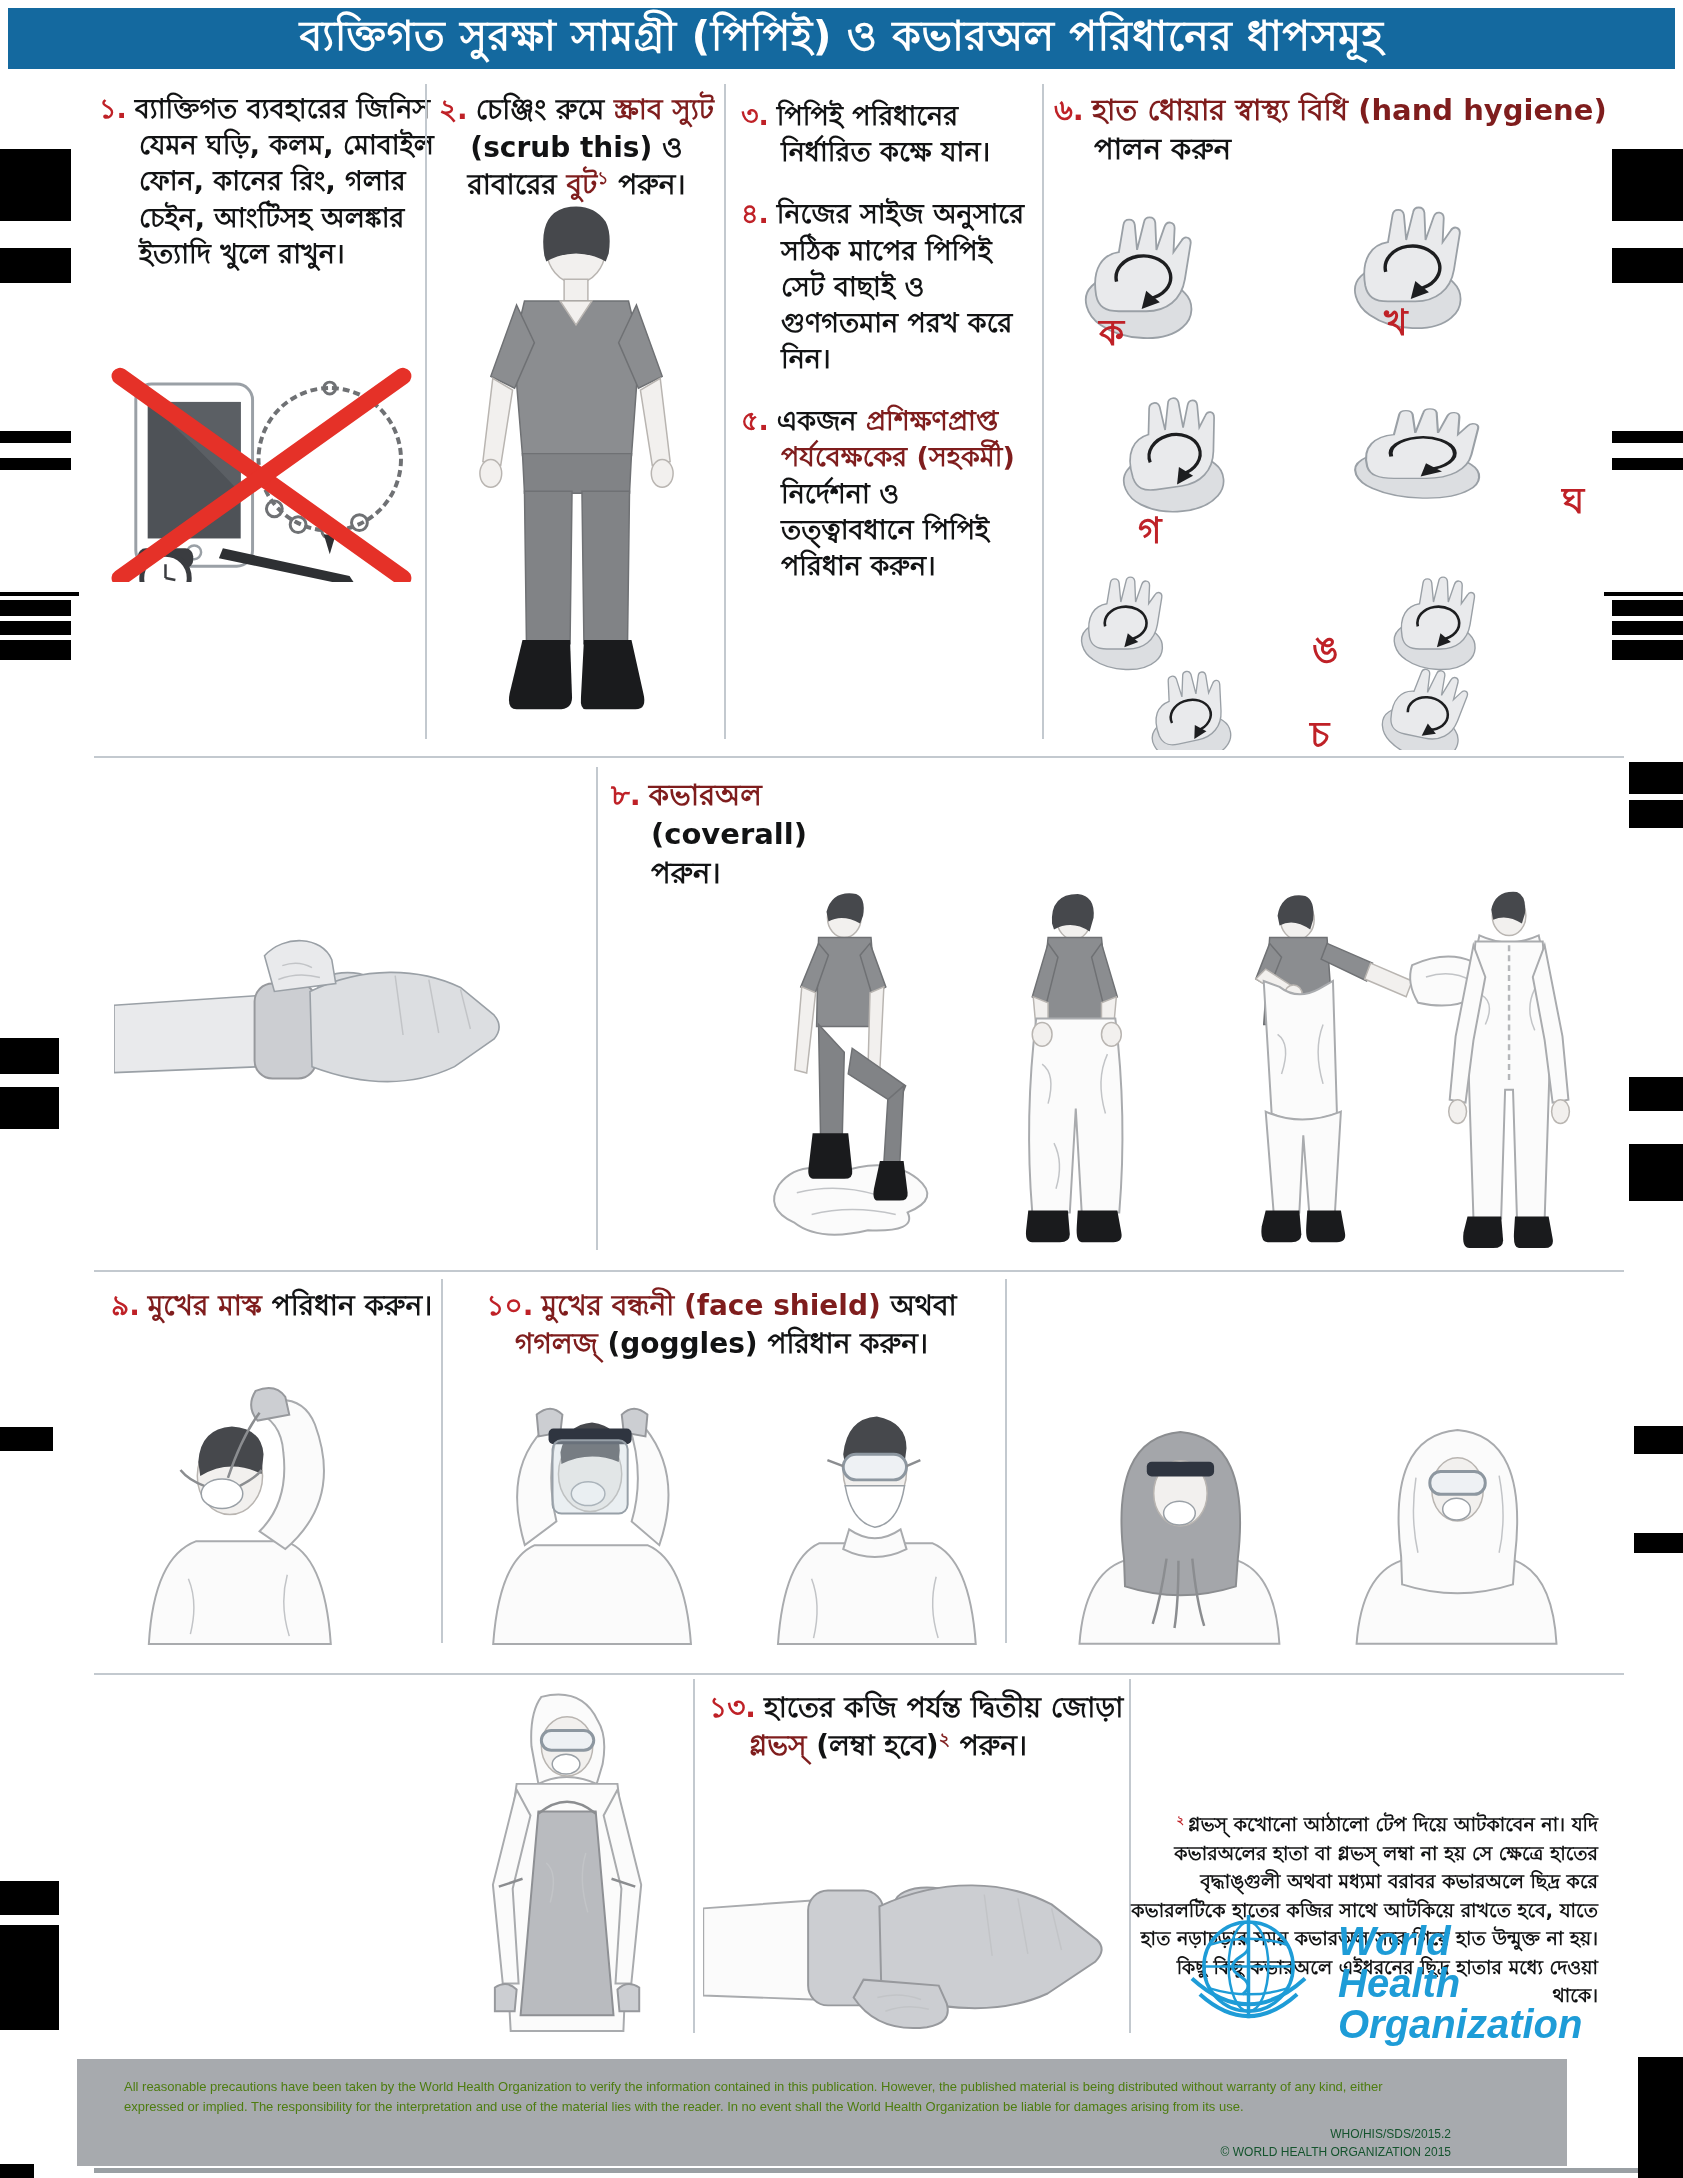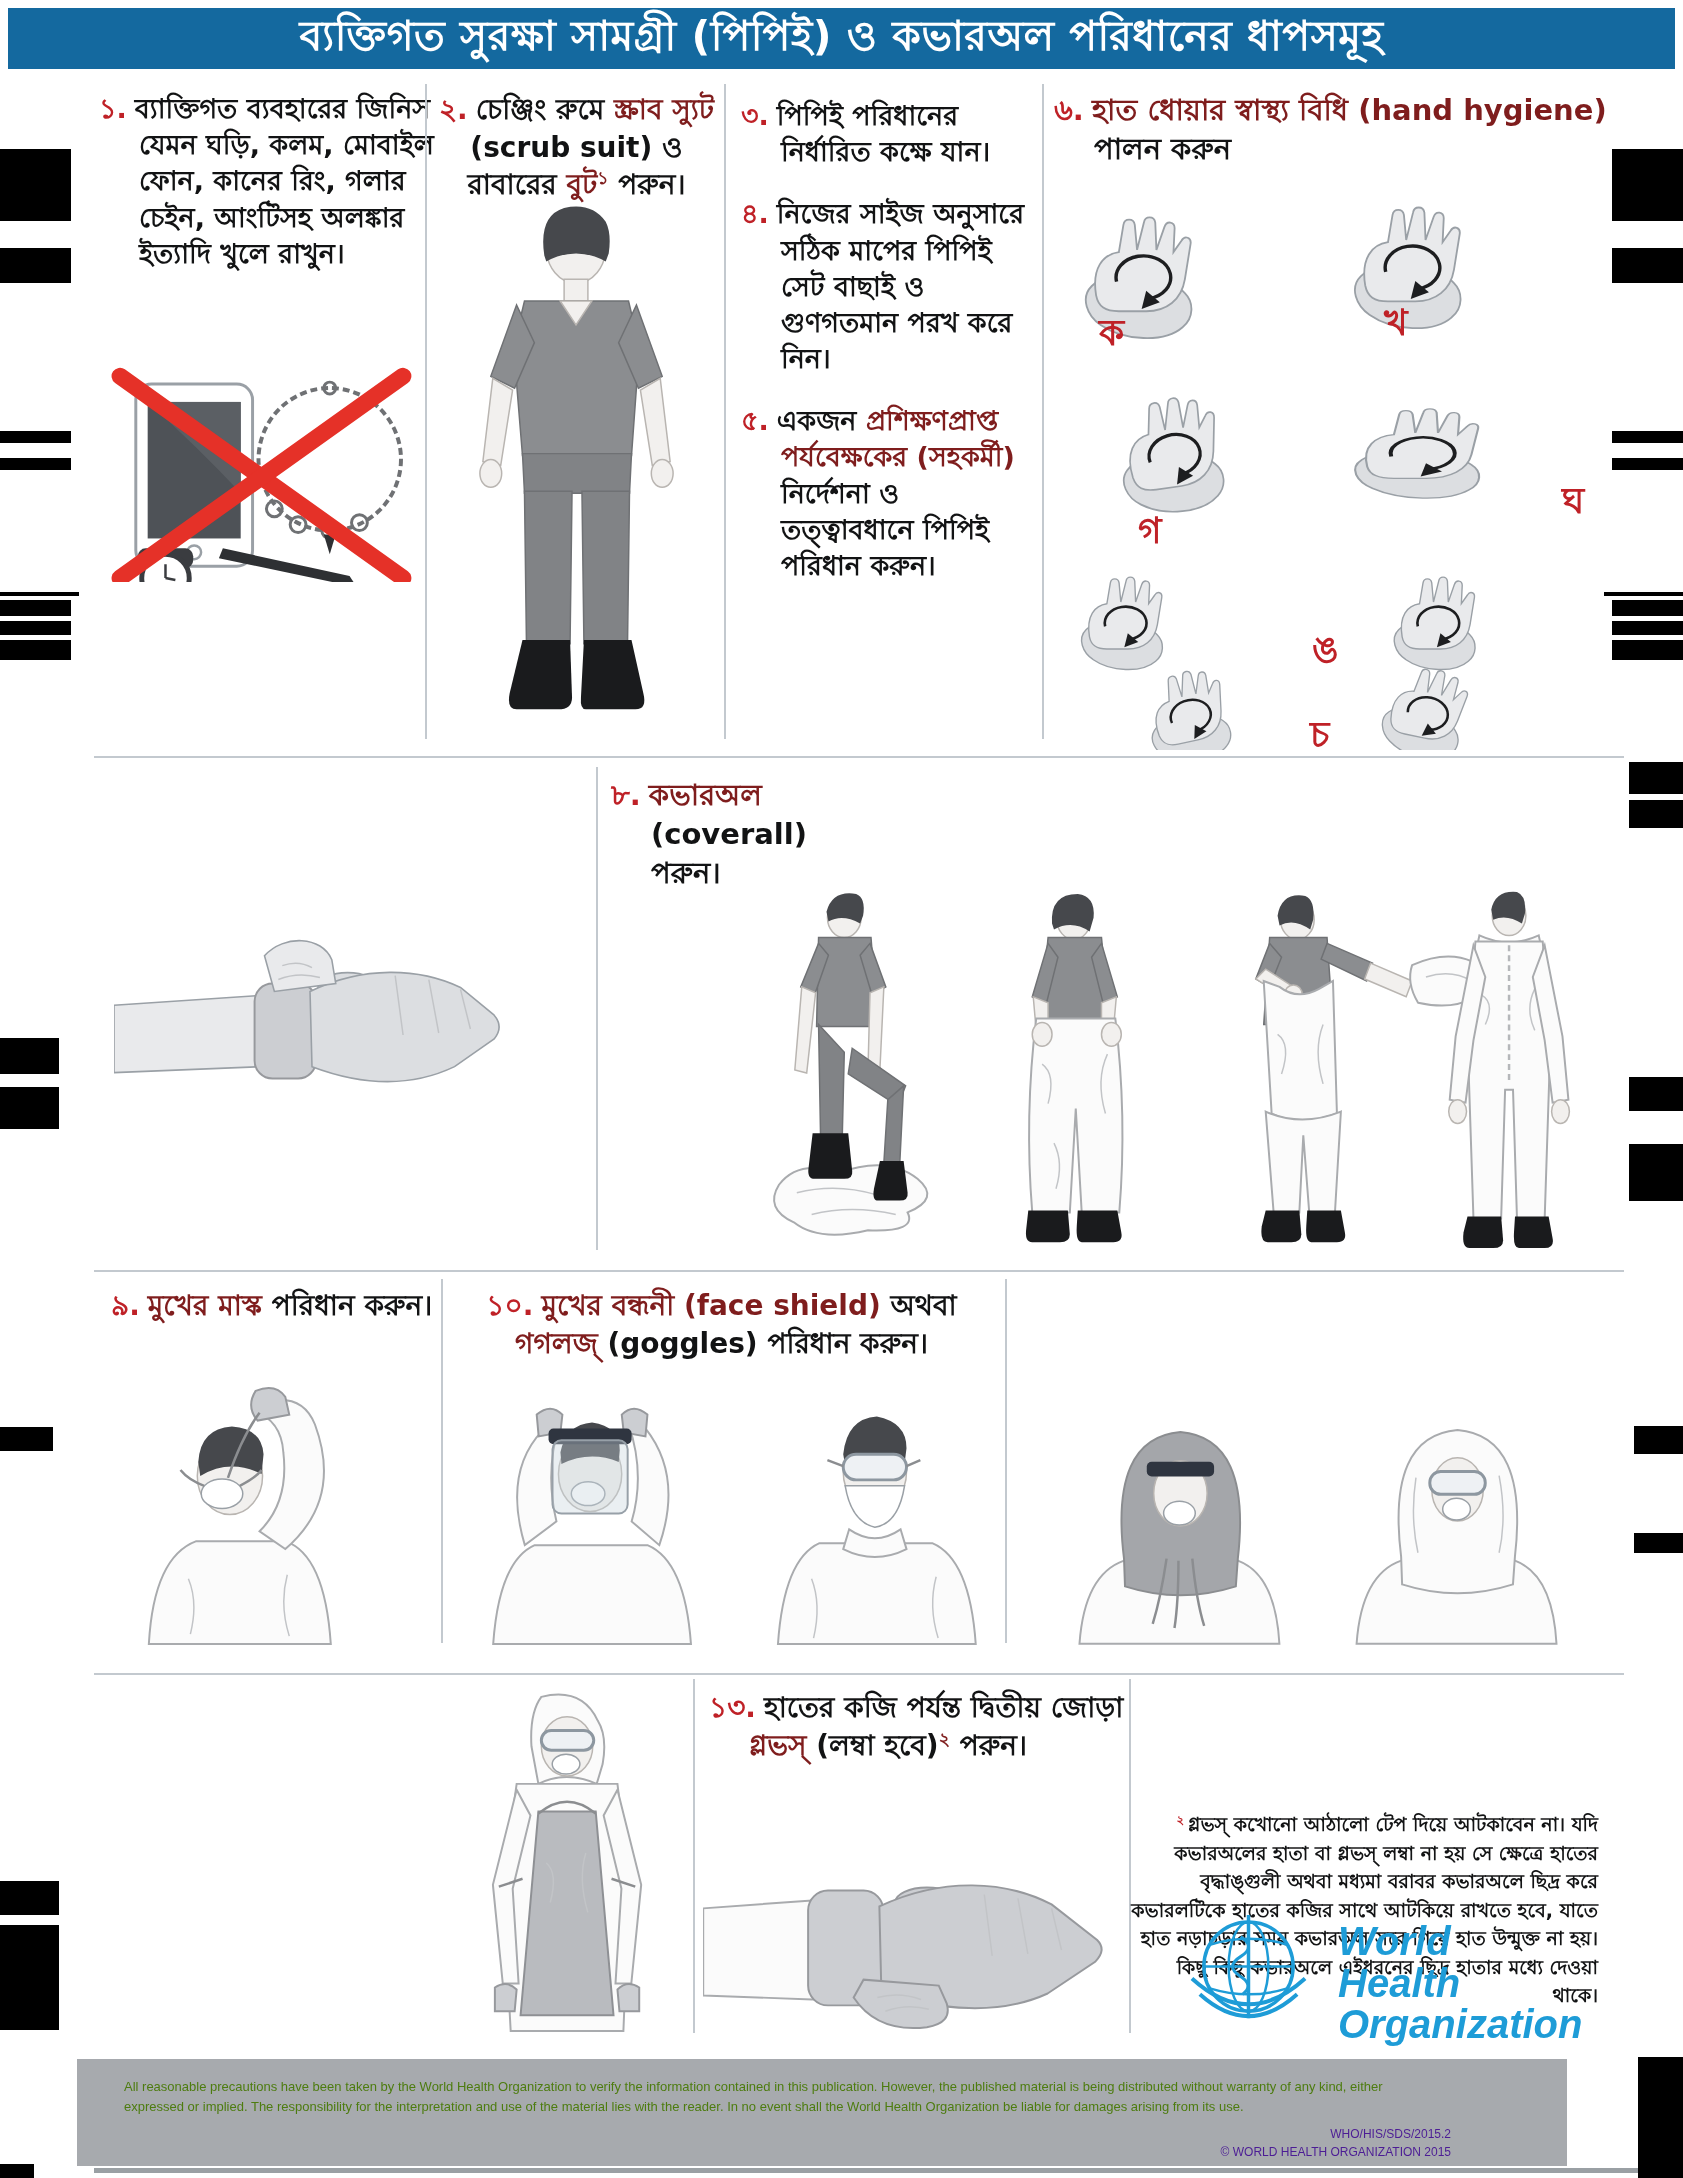--- a/index.html
+++ b/index.html
@@ -25,21 +25,21 @@
   
   .fn{font-size:19px;font-weight:bold;line-height:1.5;text-align:right;color:#121314;}
   .fn .num{margin-right:4px;}
   
   .wholine{color:#1e9cd7;font-size:40px;font-weight:bold;line-height:1.04;
            font-family:"Liberation Sans","DejaVu Sans",sans-serif;}
   
   .footerbar{left:77px;top:2059px;width:1490px;height:107px;background:#a7aaae;}
   .disclaimer{left:124px;top:2077px;width:1317px;color:#4d7c0f;font-size:13px;line-height:1.55;
               font-family:"Liberation Sans","DejaVu Sans",sans-serif;}
-  .codes{left:1109px;top:2125px;width:342px;text-align:right;color:#4c1d95;font-size:12px;
+  .codes{left:1109px;top:2125px;width:342px;text-align:right;color:#14532d;font-size:12px;
          line-height:1.5;font-family:"Liberation Sans","DejaVu Sans",sans-serif;}
   
   .mark{background:#000;}
   
   svg{display:block;}
   .hand{fill:#e9eaec;stroke:#9aa0a6;stroke-width:1.6;}
   .h2{fill:#dcdee1;}
   .arr{fill:none;stroke:#1d1e20;stroke-width:3;}
   .arrh{fill:#1d1e20;}
   .skin{fill:#f2f0ee;stroke:#b9b5b1;stroke-width:1.5;}
@@ -98,21 +98,21 @@
     </g>
     <g>
       <path d="M16,78 L302,282" stroke="#e53128" stroke-width="17" stroke-linecap="round"></path>
       <path d="M302,78 L16,282" stroke="#e53128" stroke-width="17" stroke-linecap="round"></path>
     </g>
   </svg>
 
   <div class="abs vline" style="left:425px;top:84px;height:655px;"></div>
 
   <div class="abs step ctr" style="left:436px;top:91px;width:281px;font-size:28px;">
-    <span class="num">২.</span><span><span>চেঞ্জিং রুমে </span><span class="red">স্ক্রাব স্যুট</span><span> (scrub suit) ও রাবারের </span><span class="red">বুট</span><sup class="red">১</sup><span> পরুন।</span></span>
+    <span class="num">২.</span><span><span>চেঞ্জিং রুমে </span><span class="red">স্ক্রাব স্যুট</span><span> (scrub this) ও রাবারের </span><span class="red">বুট</span><sup class="red">১</sup><span> পরুন।</span></span>
   </div>
 
   <svg class="abs" style="left:455px;top:196px;" width="243" height="543" viewBox="0 0 245 548">
     <ellipse class="skin" cx="122" cy="52" rx="30" ry="36"></ellipse>
     <path class="hair" d="M90,60 Q84,20 110,12 Q138,6 152,26 Q158,38 155,58 L152,66 Q122,50 92,66 Z"></path>
     <rect class="skin" x="110" y="84" width="24" height="22"></rect>
     <path class="scrub" d="M70,106 L175,106 L186,152 L178,262 L68,262 L59,152 Z"></path>
     <path class="skin" d="M106,106 L122,130 L138,106 Z"></path>
     <path class="scrub" d="M62,110 L36,182 L60,194 L80,148 Z"></path>
     <path class="scrub" d="M183,110 L209,182 L185,194 L165,148 Z"></path>

